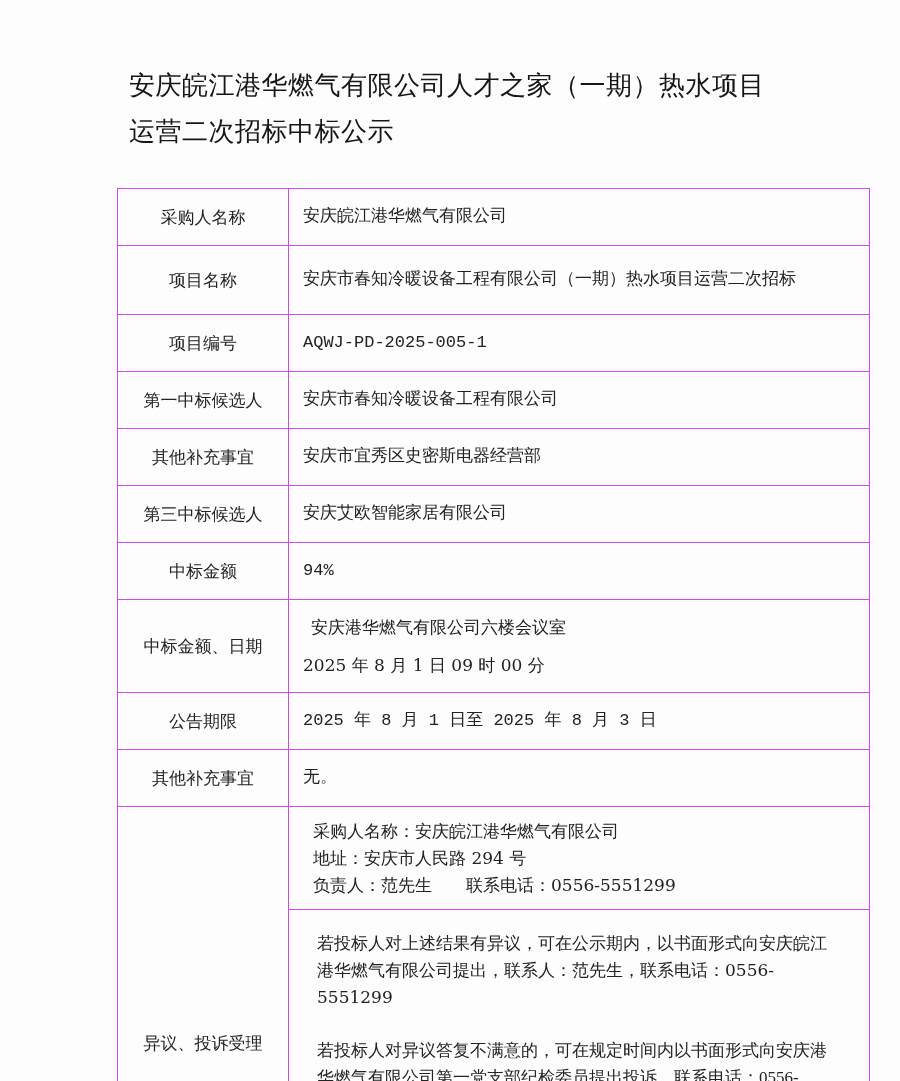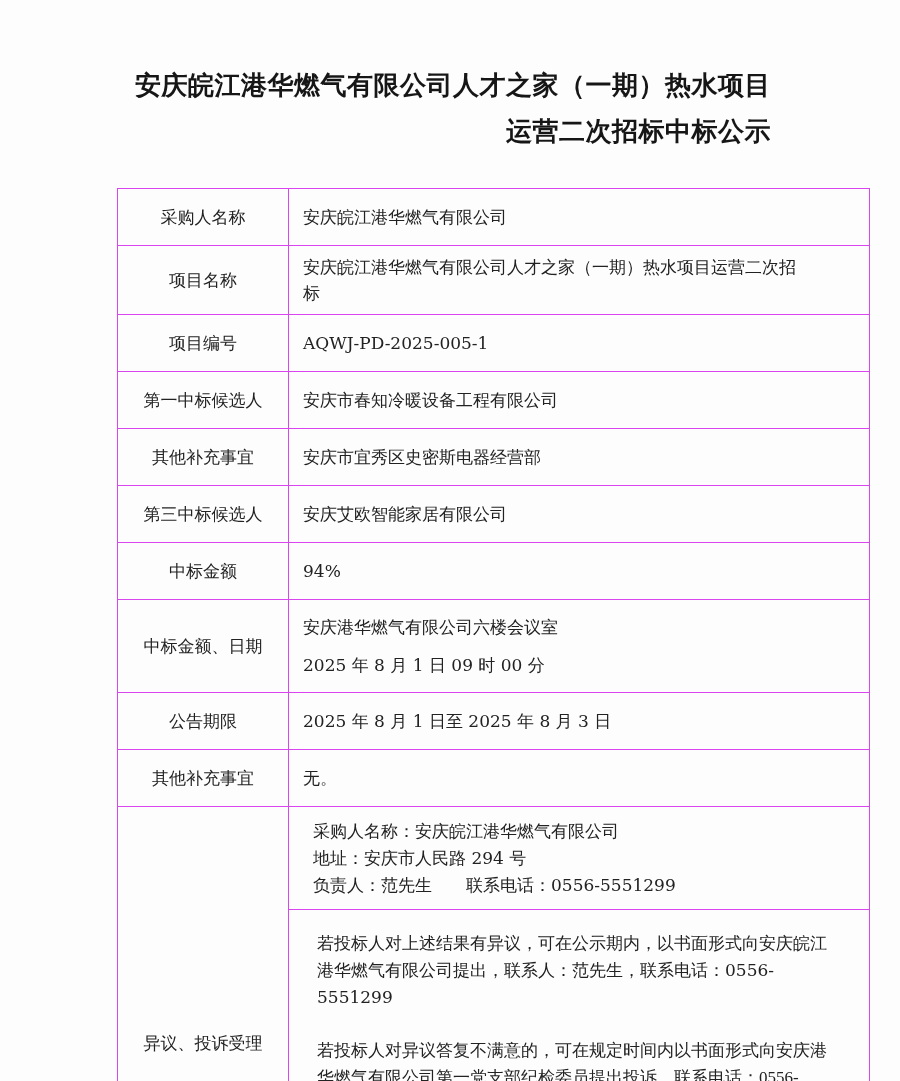--- a/index.html
+++ b/index.html
@@ -13,22 +13,22 @@
     position: relative;
     width: 900px;
     height: 1081px;
     background: #fdfdfd;
     overflow: hidden;
   }
   .doc-title {
     width: 642px;
     margin: 62px auto 0 129px;
     font-size: 26px;
-    font-weight: bold;
-    text-align: right;
+    font-weight: normal;
+    text-align: left;
     line-height: 46px;
     letter-spacing: 0.5px;
     color: #161616;
   }
   table.announcement {
     border-collapse: collapse;
     margin: 34px 0 0 117px;
     table-layout: fixed;
     width: 710px;
   }
@@ -42,26 +42,26 @@
     text-align: center;
     padding: 4px 6px;
     color: #222;
   }
   td.value-cell {
     width: 552px;
     padding: 6px 14px;
     text-align: left;
     color: #222;
   }
-  .val-wrap { line-height: 26px; }
+  .val-wrap { line-height: 26px; font-family: Liberation Mono, monospace; }
   .wrap-narrow { width: 505px; }
   tr.r-single td { height: 44px; }
   tr.r-name td { height: 56px; }
   tr.r-open td { height: 80px; }
-  .open-line1 { line-height: 24px; margin: 4px 0 0 0; }
+  .open-line1 { line-height: 24px; margin: 4px 0 0 8px; }
   .open-line2 { line-height: 24px; margin: 14px 0 4px 0; }
   td.contact-cell { height: 90px; padding-left: 24px; }
   .contact-line { line-height: 27px; }
   td.objection-cell { height: 144px; vertical-align: middle; }
   .objection-para { margin: 14px; line-height: 27px; }
   .objection-para + .objection-para { margin-top: 26px; font-family: Liberation Serif, serif; }
   td.note-cell { height: 128px; }
 </style>
 </head>
 <body>
@@ -74,21 +74,21 @@
     <tbody>
       <tr class="r-single">
         <td class="label-cell">采购人名称</td>
         <td class="value-cell">
           <div class="val-wrap">安庆皖江港华燃气有限公司</div>
         </td>
       </tr>
       <tr class="r-name">
         <td class="label-cell">项目名称</td>
         <td class="value-cell">
-          <div class="val-wrap wrap-narrow">安庆皖江港华燃气有限公司人才之家（一期）热水项目运营二次招标</div>
+          <div class="val-wrap wrap-narrow">安庆市春知冷暖设备工程有限公司（一期）热水项目运营二次招标</div>
         </td>
       </tr>
       <tr class="r-single">
         <td class="label-cell">项目编号</td>
         <td class="value-cell">
           <div class="val-wrap">AQWJ-PD-2025-005-1</div>
         </td>
       </tr>
       <tr class="r-single">
         <td class="label-cell">第一中标候选人</td>

